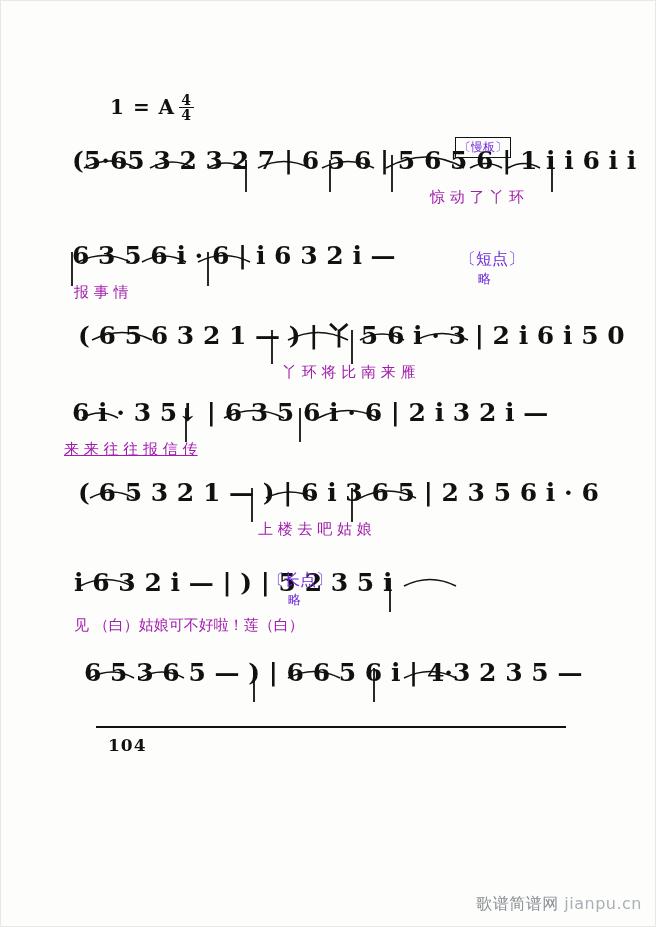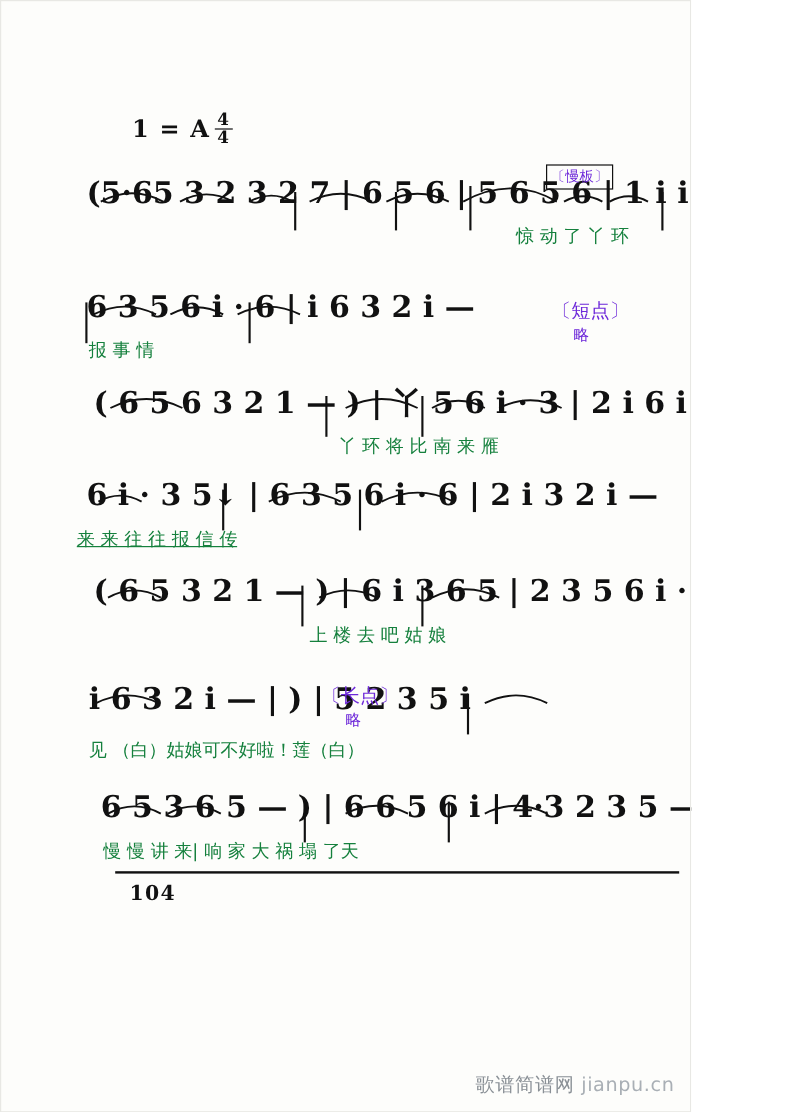--- a/index.html
+++ b/index.html
@@ -2,21 +2,21 @@
 <html><head>
 <meta charset="utf-8">
 <style>
   html, body {
     margin: 0;
     padding: 0;
     background: #ffffff;
   }
   #page {
     position: relative;
-    width: 576px;
+    width: 656px;
     height: 927px;
     background: #fdfdfb;
     overflow: hidden;
     font-family: "DejaVu Sans", sans-serif;
     color: #111;
   }
   
   #page::after {
     content: "";
     position: absolute;
@@ -68,21 +68,21 @@
     line-height: 1;
   }
   .lyrics {
     position: absolute;
     left: 0;
     top: 42px;
     white-space: nowrap;
     font-family: "DejaVu Sans", sans-serif;
     font-size: 15px;
     line-height: 1;
-    color: #15803d;
+    color: #a21caf;
   }
   .ann {
     position: absolute;
     font-family: "DejaVu Sans", sans-serif;
     font-size: 13px;
     color: #6d28d9;
     white-space: nowrap;
   }
   .ann.boxed {
     border: 1.2px solid #111;
@@ -174,21 +174,20 @@
 
   <div class="row" style="top:570px;text-decoration:underline;">
     <div class="notes" style="left:74px;">i 6 3 2 i  —  |           ) | 5  2 3 5  i</div>
     <div class="lyrics" style="left:74px; top:48px;">见        （白）姑娘可不好啦！莲（白）</div>
   </div>
   <div class="ann bracketed" style="left:268px; top:570px;">〔长点〕</div>
   <div class="ann" style="left:288px; top:591px;">略</div>
 
   <div class="row" style="top:660px;">
     <div class="notes" style="left:84px;">6 5  3 6  5    — ) | 6  6 5 6  i | 4·3 2 3 5 —</div>
-    <div class="lyrics" style="left:86px;">慢 慢 讲 来|    响 家  大 祸 塌   了天</div>
   </div>
 
   <div class="pagerule"></div>
   <div class="pagenum">104</div>
 
   <div class="watermark">
     <span class="cn">歌谱简谱网</span>
     <span class="en">jianpu.cn</span>
   </div>
 

